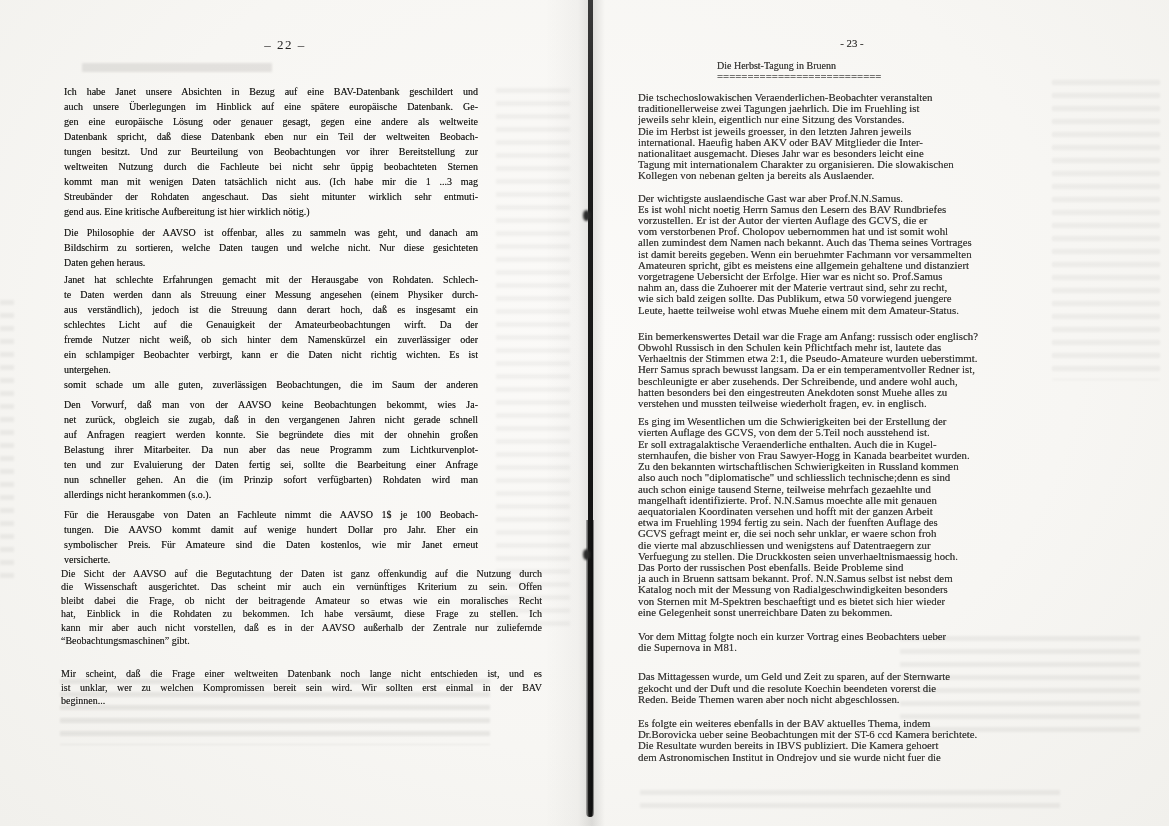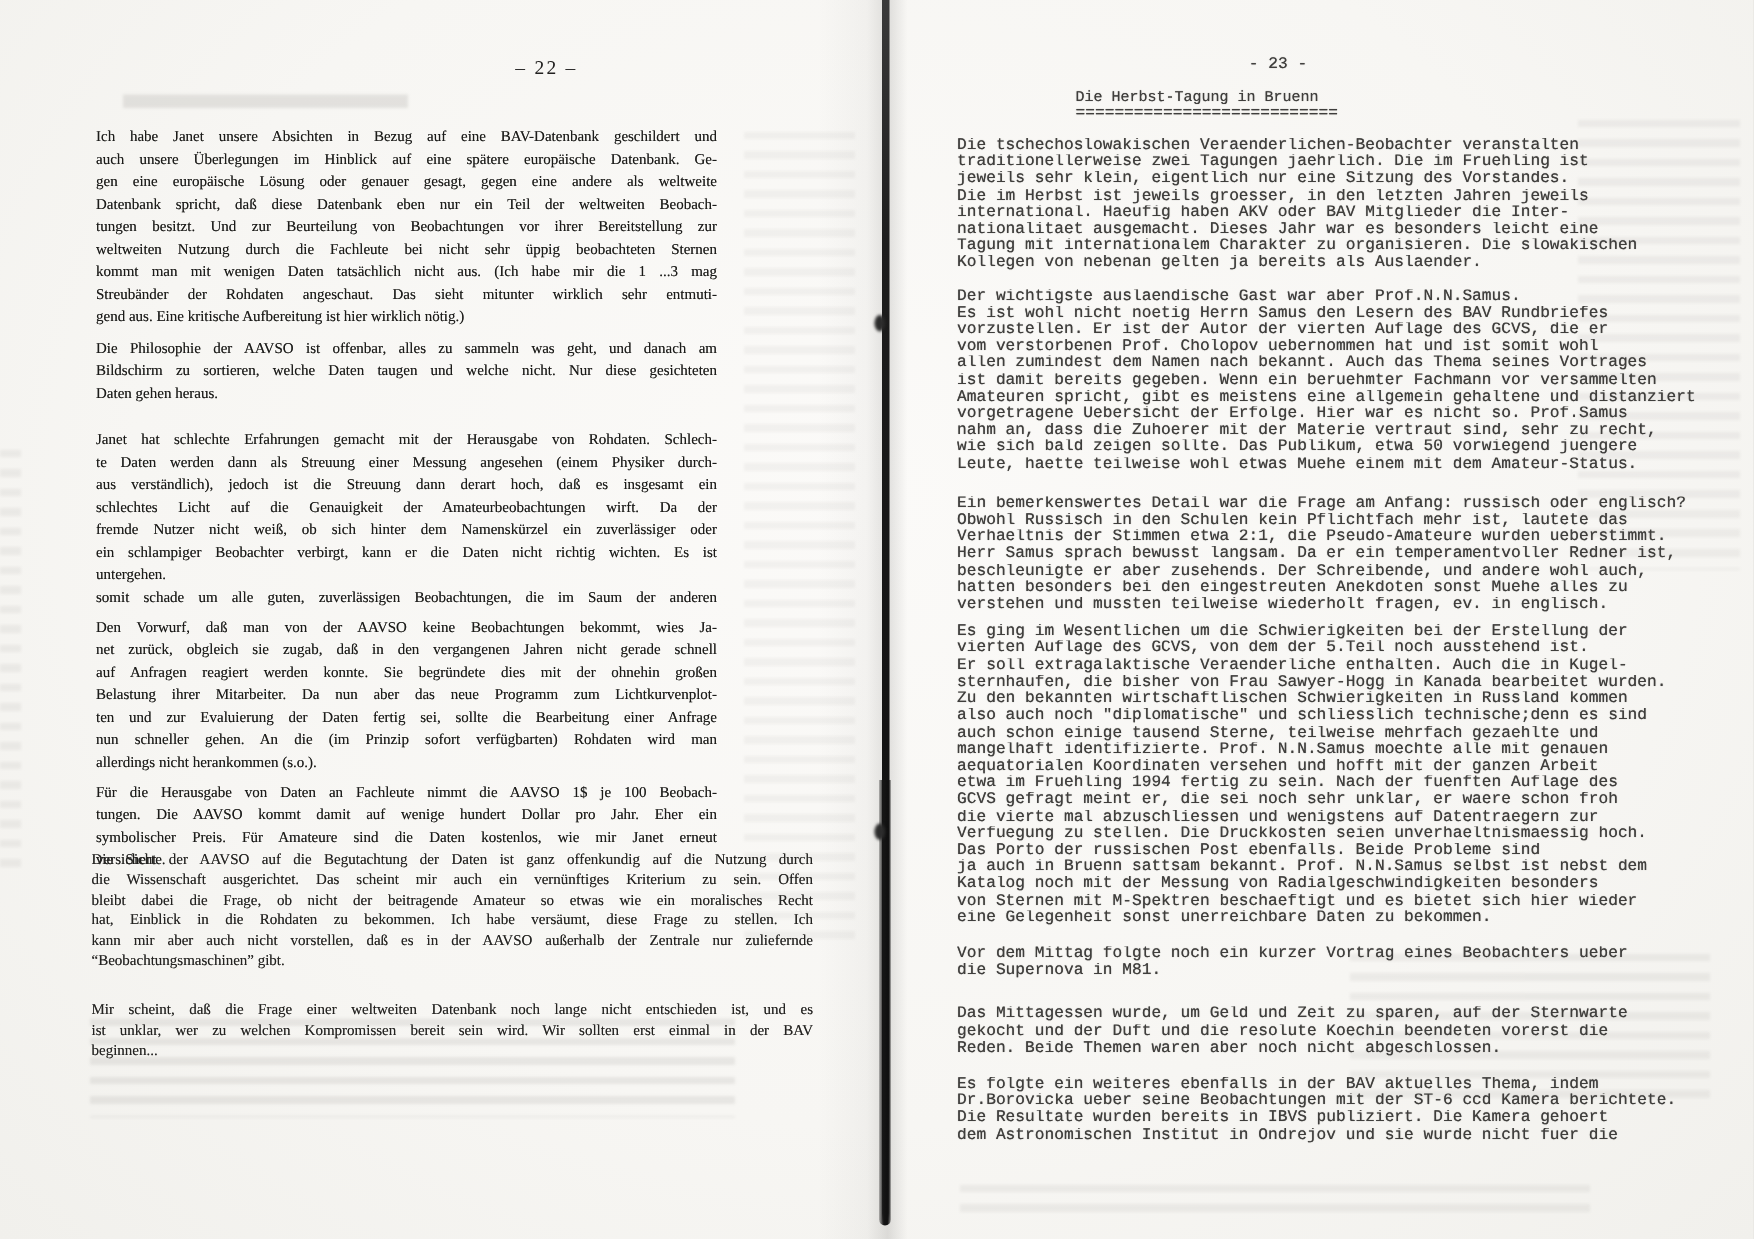--- a/index.html
+++ b/index.html
@@ -5,21 +5,21 @@
   html,body{margin:0;padding:0;background:#e8e7e3;}
   #scan{
     position:relative;width:1169px;height:826px;overflow:hidden;
     background:
       radial-gradient(ellipse at 50% 40%, #fbfaf8 0%, #f7f6f3 60%, #f1f0ec 100%);
     font-family:"Liberation Serif", serif;
   }
   
   .pagenum-left{
     position:absolute;left:185px;top:37px;width:200px;
-    text-align:right;font-size:13px;letter-spacing:1.5px;color:#222120;
+    text-align:center;font-size:13px;letter-spacing:1.5px;color:#222120;
   }
   .leftcol{position:absolute;left:64px;top:84px;width:414px;color:#1c1c1a;
     font-size:10px;text-shadow:0 0 .4px rgba(30,30,28,.65);}
   .leftcol .para{line-height:15px;}
   .footcol{position:absolute;left:61px;top:567px;width:481px;color:#252422;
     font-size:10px;text-shadow:0 0 .4px rgba(30,30,28,.6);}
   .footcol .para{line-height:13.4px;}
   .serifpara .tline{white-space:nowrap;overflow:hidden;text-align:justify;text-align-last:justify;}
   .serifpara .tline.tlast{text-align-last:left;}
   #signature{position:absolute;left:404px;top:717px;width:200px;
@@ -31,21 +31,21 @@
     background:linear-gradient(90deg, rgba(60,60,58,0) 0%, rgba(60,60,58,.04) 55%, rgba(60,60,58,.14) 78%, rgba(60,60,58,.05) 92%, rgba(60,60,58,0) 100%);}
   .gutter-line{position:absolute;left:588px;top:0;width:5px;height:817px;
     background:linear-gradient(180deg,#3a3a3a 0%,#1d1d1d 20%,#141414 60%,#101010 90%,#3c3c3c 99%, rgba(0,0,0,0) 100%);
     border-radius:0 0 3px 3px;}
   .gutter-line-low{position:absolute;left:586px;top:520px;width:8px;height:297px;
     background:linear-gradient(90deg, rgba(20,20,20,.25), #151515 40%, #101010 70%, rgba(20,20,20,.3));
     border-radius:0 0 4px 4px;}
   .gutter-nub{position:absolute;width:7px;height:11px;border-radius:50%;
     background:#2c2c2c;filter:blur(1px);}
   
-  .mono{font-family:Liberation Mono, monospace;color:#3f3e3c;
+  .mono{font-family:Liberation Serif, serif;color:#3f3e3c;
     text-shadow:0 0 .5px rgba(63,62,60,.85);}
   .pagenum-right{position:absolute;left:802px;top:37px;width:100px;
     text-align:center;font-size:10.8px;}
   #article-title{position:absolute;left:717px;top:60px;font-size:10px;line-height:11px;white-space:pre;}
   #article-underline{position:absolute;left:717px;top:71px;font-size:10.8px;line-height:11px;white-space:pre;}
   .rightcol{position:absolute;left:638px;top:92px;width:508px;font-size:10.8px;}
   .rightcol .para{line-height:11.2px;}
   .monopara .tline{white-space:pre;overflow:hidden;}
   
   .ghost{position:absolute;pointer-events:none;filter:blur(1.2px);}
@@ -78,21 +78,21 @@
         <div class="tline">Ich habe Janet unsere Absichten in Bezug auf eine BAV-Datenbank geschildert und</div>
         <div class="tline">auch unsere Überlegungen im Hinblick auf eine spätere europäische Datenbank. Ge-</div>
         <div class="tline">gen eine europäische Lösung oder genauer gesagt, gegen eine andere als weltweite</div>
         <div class="tline">Datenbank spricht, daß diese Datenbank eben nur ein Teil der weltweiten Beobach-</div>
         <div class="tline">tungen besitzt. Und zur Beurteilung von Beobachtungen vor ihrer Bereitstellung zur</div>
         <div class="tline">weltweiten Nutzung durch die Fachleute bei nicht sehr üppig beobachteten Sternen</div>
         <div class="tline">kommt man mit wenigen Daten tatsächlich nicht aus. (Ich habe mir die 1 ...3 mag</div>
         <div class="tline">Streubänder der Rohdaten angeschaut. Das sieht mitunter wirklich sehr entmuti-</div>
         <div class="tline tlast">gend aus. Eine kritische Aufbereitung ist hier wirklich nötig.)</div>
       </div>
-    <div class="para serifpara" style="margin-bottom:16px">
+    <div class="para serifpara" style="margin-bottom:2px">
         <div class="tline">Die Philosophie der AAVSO ist offenbar, alles zu sammeln was geht, und danach am</div>
         <div class="tline">Bildschirm zu sortieren, welche Daten taugen und welche nicht. Nur diese gesichteten</div>
         <div class="tline tlast">Daten gehen heraus.</div>
       </div>
     <div class="para serifpara" style="margin-bottom:5px">
         <div class="tline">Janet hat schlechte Erfahrungen gemacht mit der Herausgabe von Rohdaten. Schlech-</div>
         <div class="tline">te Daten werden dann als Streuung einer Messung angesehen (einem Physiker durch-</div>
         <div class="tline">aus verständlich), jedoch ist die Streuung dann derart hoch, daß es insgesamt ein</div>
         <div class="tline">schlechtes Licht auf die Genauigkeit der Amateurbeobachtungen wirft.  Da der</div>
         <div class="tline">fremde Nutzer nicht weiß, ob sich hinter dem Namenskürzel ein zuverlässiger oder</div>

